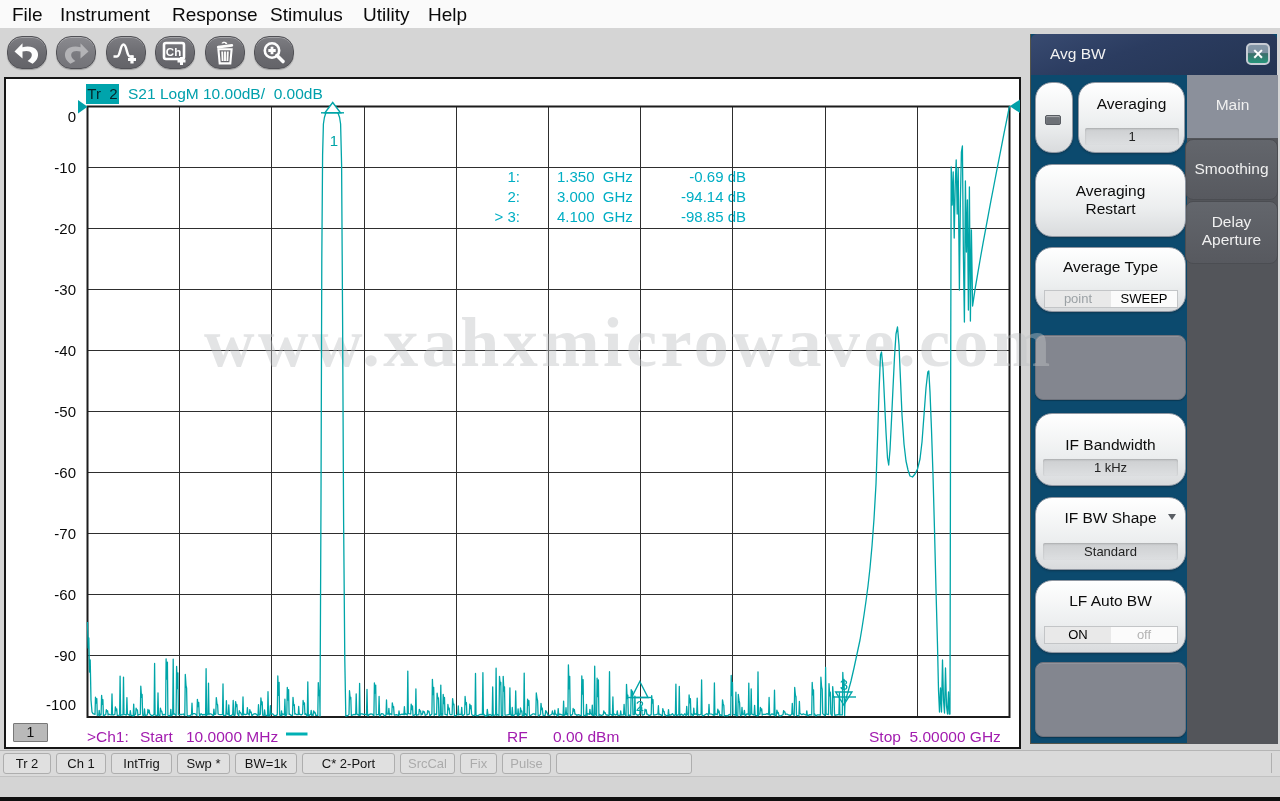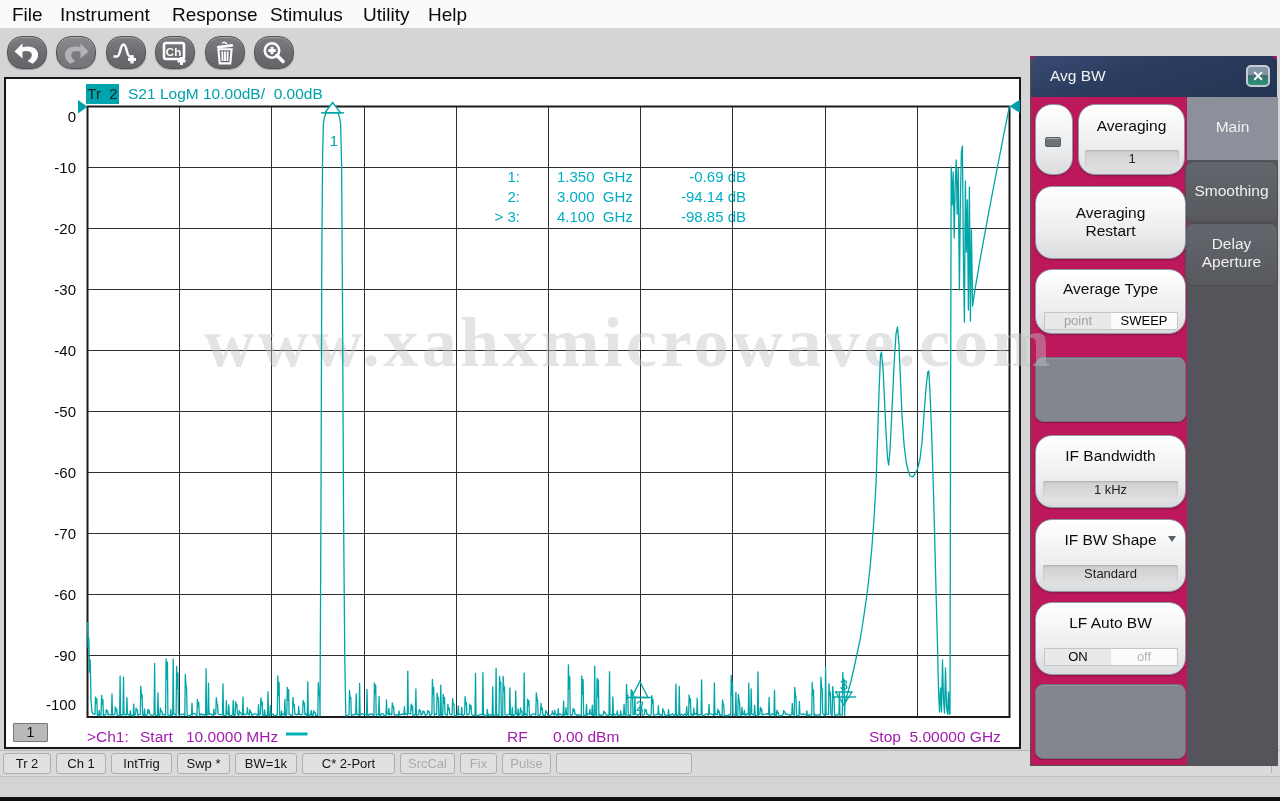--- a/index.html
+++ b/index.html
@@ -29,22 +29,22 @@
 #wmark { left:204px; top:303px; width:900px; font-family:"Liberation Serif", serif; font-weight:bold;
   font-size:70px; letter-spacing:3.5px; color:rgba(192,194,196,0.44); z-index:8; white-space:nowrap; }
 
 #statusbar { left:0; top:750px; width:1280px; height:26px; background:#dadada; border-top:1px solid #b5b5b5; z-index:1;}
 .sbtn { position:absolute; top:2px; height:21px; background:#e0e0e0; border:1px solid #aeaeae; border-radius:3px;
   font-size:13px; color:#141414; text-align:center; line-height:19px; }
 .sbtn.dis { color:#ababab; }
 #bstrip { left:0; top:776px; width:1280px; height:21px; background:#d4d4d4; border-top:1px solid #c2c2c2; }
 #bblack { left:0; top:797px; width:1280px; height:4px; background:#101010; }
 
-#panel { left:1030px; top:34px; width:247px; height:710px; background:#be185d; z-index:5;
-  border-left:1px solid #55554a; border-bottom:1px solid #55554a;margin-top:22px; }
+#panel { left:1030px; top:34px; width:247px; height:710px; background:#0c4a6e; z-index:5;
+  border-left:1px solid #55554a; border-bottom:1px solid #55554a; }
 #ptitle { left:0; top:0; width:246px; height:41px; border-radius:6px 6px 0 0;
   background:linear-gradient(160deg,#3a4d74 0%,#2b3c60 35%,#2434535 100%);
   background:linear-gradient(160deg,#394b71 0%,#2b3c60 40%,#243452 100%); }
 #ptitle span { position:absolute; left:19px; top:11px; font-size:15.5px; color:#f2f2f2; }
 #closebtn { left:215px; top:9px; width:24px; height:22px; border-radius:5px; border:2px solid #c7ccd4;
   background:linear-gradient(180deg,#8496a7 0%,#7e92a2 42%,#3d6f6c 48%,#27957b 100%); }
 #closebtn:after { content:"\2715"; position:absolute; left:0; top:0; width:100%; height:100%;
   color:#fff; font-size:14px; font-weight:bold; text-align:center; line-height:19px; }
 .pbtn { position:absolute; left:4px; width:151px; border-radius:17px;
   background:linear-gradient(180deg,#ffffff 0%,#eceeef 60%,#d9dbdd 100%);
@@ -226,21 +226,21 @@
   </div>
   <div class="pbtn" style="top:213px; height:65px">
     <div class="t" style="top:10px">Average Type</div>
     <div class="tgl" style="top:42px">
         <div class="l" style="color:#9ba1a5">point</div>
         <div class="r">SWEEP</div>
       </div>
   </div>
   <div class="gbtn" style="top:301px; height:65px"></div>
   <div class="pbtn" style="top:379px; height:73px">
-    <div class="t" style="top:11px">IF Bandwidth</div>
+    <div class="t" style="top:22px">IF Bandwidth</div>
     <div class="vbox" style="top:45px">1 kHz</div>
   </div>
   <div class="pbtn" style="top:463px; height:73px">
     <div class="t" style="top:11px">IF BW Shape</div>
     <div style="position:absolute; right:9px; top:16px; width:0; height:0; border-left:4.5px solid transparent; border-right:4.5px solid transparent; border-top:6px solid #5a5e64"></div>
     <div class="vbox" style="top:45px">Standard</div>
   </div>
   <div class="pbtn" style="top:546px; height:73px">
     <div class="t" style="top:11px">LF Auto BW</div>
     <div class="tgl" style="top:45px">

